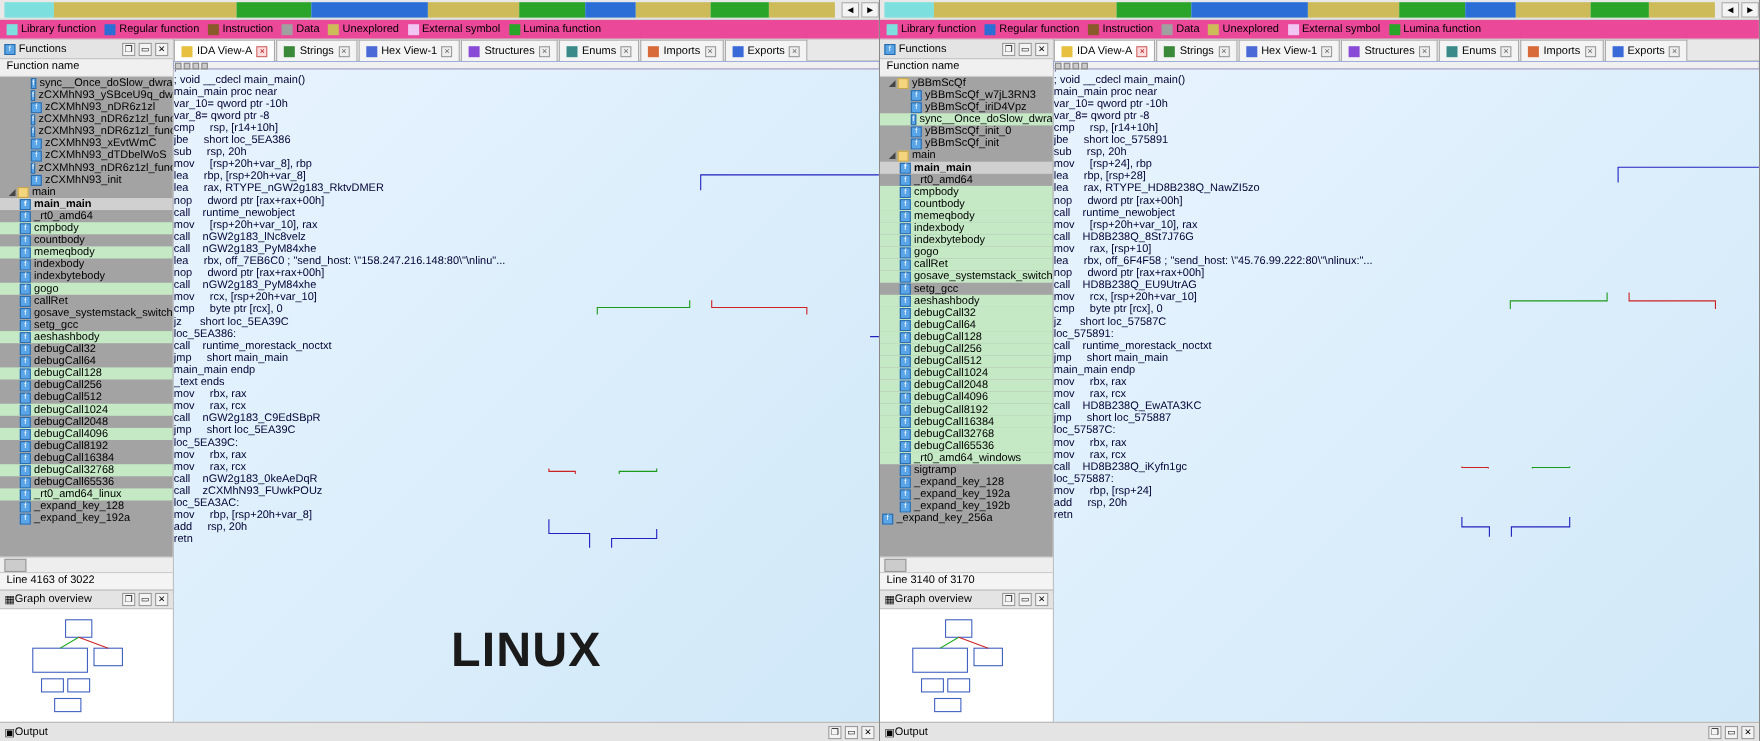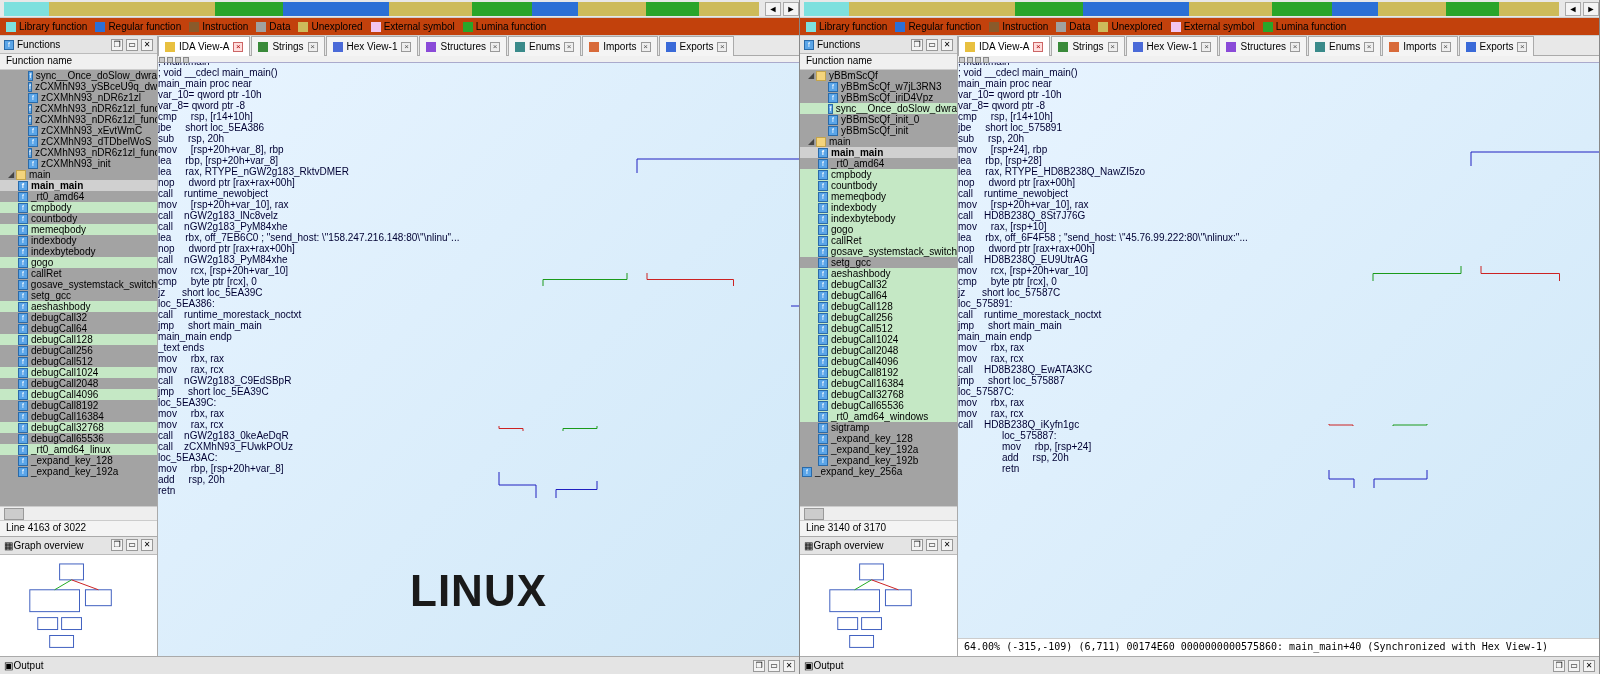--- a/index.html
+++ b/index.html
@@ -2,21 +2,21 @@
 <html><head>
 <meta charset="utf-8">
 <style>
   * { box-sizing: border-box; margin: 0; padding: 0; }
   body { font-family: "Segoe UI", Tahoma, sans-serif; font-size: 10px; background: #f0f0f0; width: 1600px; height: 674px; display: flex; }
   .half { width: 50%; height: 100%; display: flex; flex-direction: column; border-right: 1px solid #888; }
   .navbar { height: 18px; background: #e8e8e8; display: flex; align-items: center; border-bottom: 1px solid #ccc; position: relative; }
   .navstrip { height: 14px; flex: 1; margin: 0 4px; display: flex; }
   .navseg { height: 100%; }
   .navarrow { width: 16px; height: 14px; border: 1px solid #aaa; background: #f4f4f4; margin-left: 2px; display: flex; align-items: center; justify-content: center; font-size: 9px; cursor: pointer; }
-  .legend { height: 18px; background: #c2410c; display: flex; align-items: center; gap: 8px; padding: 0 6px; font-size: 10px; border-bottom: 1px solid #ccc; }
+  .legend { height: 18px; background: #ec4899; display: flex; align-items: center; gap: 8px; padding: 0 6px; font-size: 10px; border-bottom: 1px solid #ccc; }
   .lg { display: flex; align-items: center; gap: 3px; }
   .lgbox { width: 10px; height: 10px; }
   .tabrow { height: 20px; background: #e8e8e8; display: flex; border-bottom: 1px solid #aaa; }
   .tab { height: 20px; border: 1px solid #aaa; border-bottom: none; background: #f4f4f4; padding: 0 6px; display: flex; align-items: center; gap: 4px; font-size: 10px; cursor: pointer; margin-right: 1px; }
   .tab.active { background: #fff; }
   .tabicon { width: 10px; height: 10px; display: inline-block; }
   .xbtn { width: 10px; height: 10px; border: 1px solid #c66; background: #fdd; color: #a00; font-size: 8px; line-height: 8px; text-align: center; cursor: pointer; }
   .xbtn.gray { border-color: #999; background: #eee; color: #555; }
   .body { flex: 1; display: flex; min-height: 0; }
   .left { width: 158px; display: flex; flex-direction: column; border-right: 1px solid #aaa; }
@@ -788,21 +788,21 @@
               <span></span>
               <span></span>
               <span></span>
               <span></span>
             </div>
             <div class="asmline kw">loc_57587C:</div>
             <div class="asmline mn">mov     rbx, rax</div>
             <div class="asmline mn">mov     rax, rcx</div>
             <div class="asmline mn">call    HD8B238Q_iKyfn1gc</div>
           </div>
-          <div class="gblock" style="left: 366px; top: 432px; width: 80px; margin-left: 44px;">
+          <div class="gblock" style="left: 366px; top: 432px; width: 80px;">
             <div class="btitle">
               <span></span>
               <span></span>
               <span></span>
               <span></span>
             </div>
             <div class="asmline kw">loc_575887:</div>
             <div class="asmline mn">mov     rbp, [rsp+24]</div>
             <div class="asmline mn">add     rsp, 20h</div>
             <div class="asmline mn">retn</div>
@@ -810,21 +810,20 @@
           <svg width="800" height="640">
             <polyline points="503,210 503,217.5 415,217.5 415,225" fill="none" stroke="#1a9a1a" stroke-width="1"></polyline>
             <polyline points="523,210 523,217.5 601.5,217.5 601.5,225" fill="none" stroke="#c22" stroke-width="1"></polyline>
             <polyline points="395,370 395,369 371,369 371,368" fill="none" stroke="#c22" stroke-width="1"></polyline>
             <polyline points="435,370 435,369 469,369 469,368" fill="none" stroke="#1a9a1a" stroke-width="1"></polyline>
             <polyline points="371,414 371,423 396,423 396,432" fill="none" stroke="#2020c0" stroke-width="1"></polyline>
             <polyline points="469,414 469,423 416,423 416,432" fill="none" stroke="#2020c0" stroke-width="1"></polyline>
             <polyline points="659,245 677,245 677,96 513,96 513,110" fill="none" stroke="#2020c0"></polyline>
           </svg>
         </div>
-        <div class="mainstatus">64.00% (-315,-109) (6,711) 00174E60 0000000000575860: main_main+40 (Synchronized with Hex View-1)</div>
       </div>
     </div>
     <div class="outputbar">
       <span>▣ </span>
       <span>Output</span>
       <div class="pbtns">
         <div class="pbtn">❐</div>
         <div class="pbtn">▭</div>
         <div class="pbtn">✕</div>
       </div>

